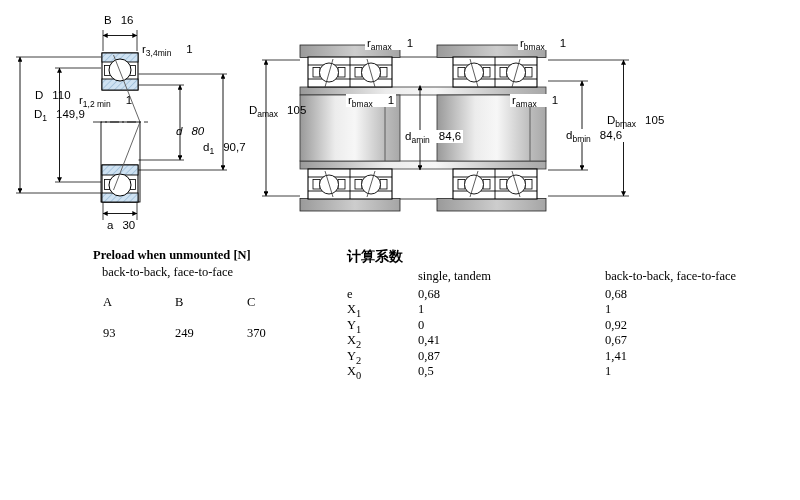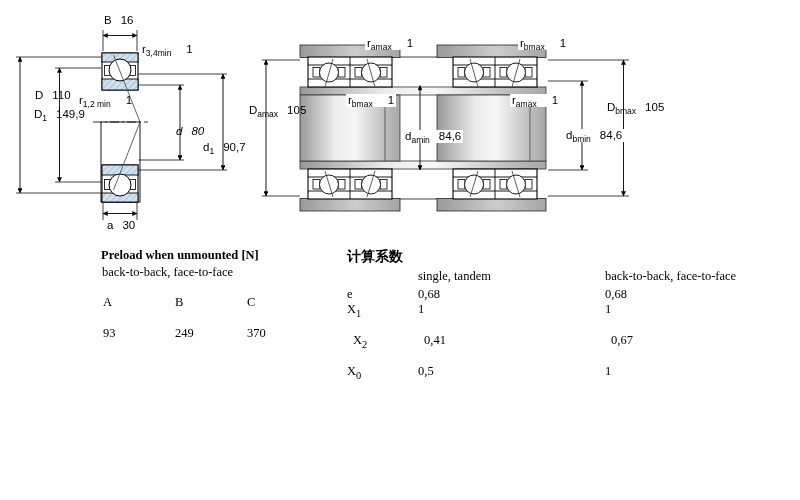--- a/index.html
+++ b/index.html
@@ -184,26 +184,26 @@
     <span>r</span><sub>bmax</sub><span class="valw">1</span></div>
   <div class="lbl" style="left:249px;top:104px;">
     <span>D</span><sub>amax</sub><span class="val">105</span></div>
   <div class="lbl bg" style="left:403px;top:130px;">
     <span>d</span><sub>amin</sub><span class="val">84,6</span></div>
 
   <div class="lbl bg" style="left:518px;top:37px;">
     <span>r</span><sub>bmax</sub><span class="valw">1</span></div>
   <div class="lbl bg" style="left:510px;top:94px;">
     <span>r</span><sub>amax</sub><span class="valw">1</span></div>
-  <div class="lbl" style="left:607px;top:101px;">
+  <div class="lbl" style="left:607px;top:114px;">
     <span>D</span><sub>bmax</sub><span class="val">105</span></div>
   <div class="lbl bg" style="left:564px;top:129px;">
     <span>d</span><sub>bmin</sub><span class="val">84,6</span></div>
 
-  <div class="tlbl ser b" style="left:101px;top:248px;text-align:right;">Preload when unmounted [N]</div>
+  <div class="tlbl ser b" style="left:93px;top:248px;text-align:right;">Preload when unmounted [N]</div>
   <div class="tlbl ser" style="left:102px;top:265px;">back-to-back, face-to-face</div>
   <div class="pcol ser" style="left:103px;top:295px;">
     <span class="h">A</span>
       <span class="v">93</span>
     </div>
   <div class="pcol ser" style="left:175px;top:295px;">
     <span class="h">B</span>
       <span class="v">249</span>
     </div>
   <div class="pcol ser" style="left:247px;top:295px;">
@@ -218,24 +218,34 @@
   <div class="frow ser" style="left:347px;top:287px;">
     <span class="c0"><span>e</span><sub></sub></span>
     <span class="c1">0,68</span>
       <span class="c2">0,68</span>
     </div>
   <div class="frow ser" style="left:347px;top:302px;">
     <span class="c0"><span>X</span><sub>1</sub></span>
     <span class="c1">1</span>
       <span class="c2">1</span>
     </div>
-  <div class="frow ser" style="left:347px;top:333px;margin-left:6px;">
+  <div class="frow ser" style="left:347px;top:317.5px;">
+    <span class="c0"><span>Y</span><sub>1</sub></span>
+    <span class="c1">0</span>
+      <span class="c2">0,92</span>
+    </div>
+  <div class="frow ser" style="left:347px;top:333px;">
     <span class="c0"><span>X</span><sub>2</sub></span>
     <span class="c1">0,41</span>
       <span class="c2">0,67</span>
+    </div>
+  <div class="frow ser" style="left:347px;top:348.5px;">
+    <span class="c0"><span>Y</span><sub>2</sub></span>
+    <span class="c1">0,87</span>
+      <span class="c2">1,41</span>
     </div>
   <div class="frow ser" style="left:347px;top:364px;">
     <span class="c0"><span>X</span><sub>0</sub></span>
     <span class="c1">0,5</span>
       <span class="c2">1</span>
     </div>
 
 </div>
 
 </body></html>

